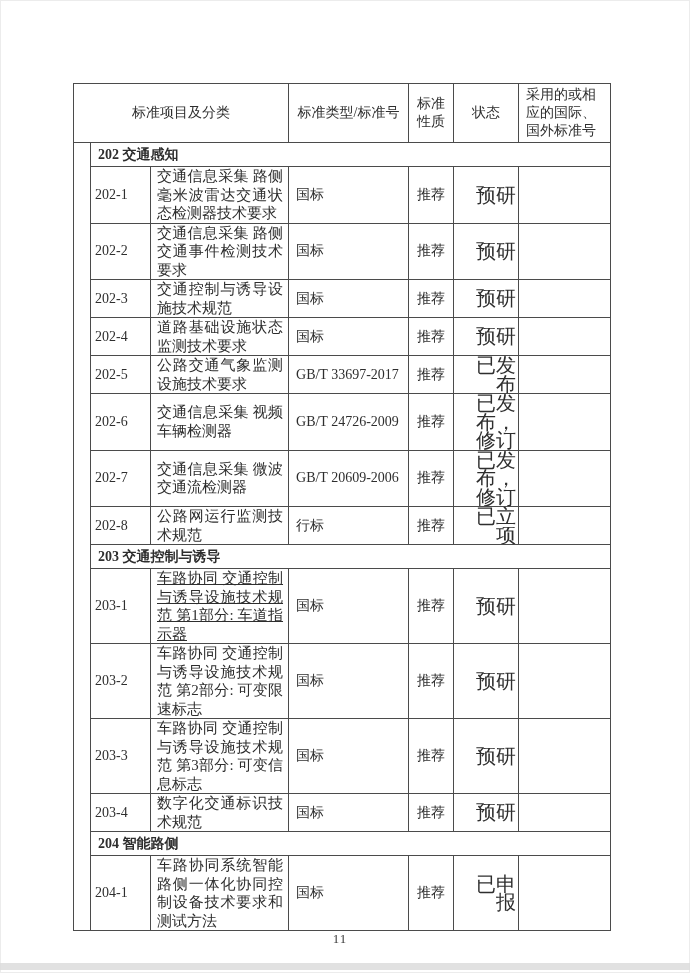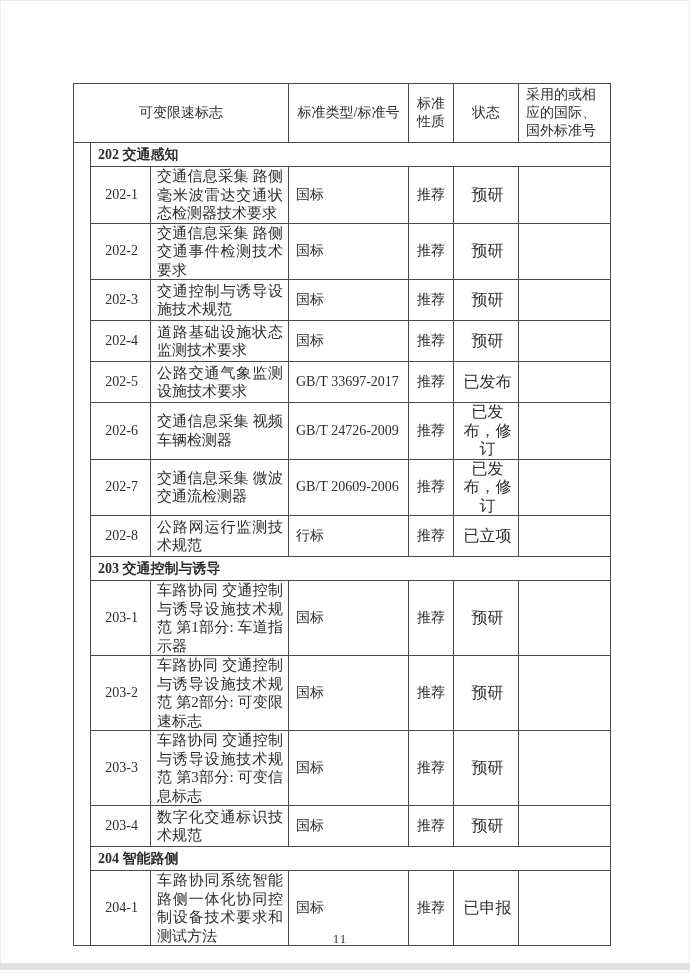--- a/index.html
+++ b/index.html
@@ -59,46 +59,46 @@
   tr.section-row { height: 24px; }
   td.section-title {
     font-weight: bold;
     font-size: 14px;
     text-align: left;
     padding: 2px 2px 2px 7px;
     margin-left: 20px;
   }
   td.gutter-cell { background: #ffffff; }
   td.cell-id {
-    text-align: right;
-    font-size: 14px;
-    padding: 12px;
+    text-align: left;
+    font-size: 14px;
+    padding: 4px;
   }
   td.cell-name {
     font-size: 15px;
     line-height: 18.5px;
     text-align: justify;
     text-align-last: left;
     text-justify: inter-character;
     padding: 0 5px 0 6px;
   }
   td.cell-type {
     font-size: 14px;
     text-align: left;
     padding: 0 2px 0 7px;
   }
   td.cell-nature {
     font-size: 14px;
     text-align: center;
     padding: 0;
   }
   td.cell-status {
-    font-size: 16px;
+    font-size: 20px;
     line-height: 18.5px;
-    text-align: center;
+    text-align: right;
     padding: 0 2px 0 5px;
     font-family: Liberation Serif, serif;
   }
   td.cell-intl { padding: 0; }
   .page-number {
     position: absolute;
     left: 0;
     right: 10px;
     top: 903px;
     text-align: center;
@@ -119,21 +119,21 @@
     <col style="width:17px">
     <col style="width:60px">
     <col style="width:138px">
     <col style="width:120px">
     <col style="width:45px">
     <col style="width:65px">
     <col style="width:92px">
   </colgroup>
   <thead>
     <tr>
-      <th colspan="3" class="h-project">可变限速标志</th>
+      <th colspan="3" class="h-project">标准项目及分类</th>
       <th class="h-type">标准类型/标准号</th>
       <th class="h-nature">标准性质</th>
       <th class="h-status">状态</th>
       <th class="h-intl">采用的或相应的国际、国外标准号</th>
     </tr>
   </thead>
   <tbody id="table-body">
       <tr class="section-row">
         <td rowspan="16" class="gutter-cell"></td>
         <td colspan="6" class="section-title">202 交通感知</td>
@@ -200,21 +200,21 @@
         <td class="cell-type">行标</td>
         <td class="cell-nature">推荐</td>
         <td class="cell-status">已立项</td>
         <td class="cell-intl"></td>
       </tr>
       <tr class="section-row">
         <td colspan="6" class="section-title">203 交通控制与诱导</td>
       </tr>
       <tr>
         <td class="cell-id">203-1</td>
-        <td class="cell-name" style="height: 74px;">车路协同 交通控制与诱导设施技术规范 第1部分: 车道指示器</td>
+        <td class="cell-name" style="height: 74px; text-decoration: underline;">车路协同 交通控制与诱导设施技术规范 第1部分: 车道指示器</td>
         <td class="cell-type">国标</td>
         <td class="cell-nature">推荐</td>
         <td class="cell-status">预研</td>
         <td class="cell-intl"></td>
       </tr>
       <tr>
         <td class="cell-id">203-2</td>
         <td class="cell-name" style="height: 74px;">车路协同 交通控制与诱导设施技术规范 第2部分: 可变限速标志</td>
         <td class="cell-type">国标</td>
         <td class="cell-nature">推荐</td>

